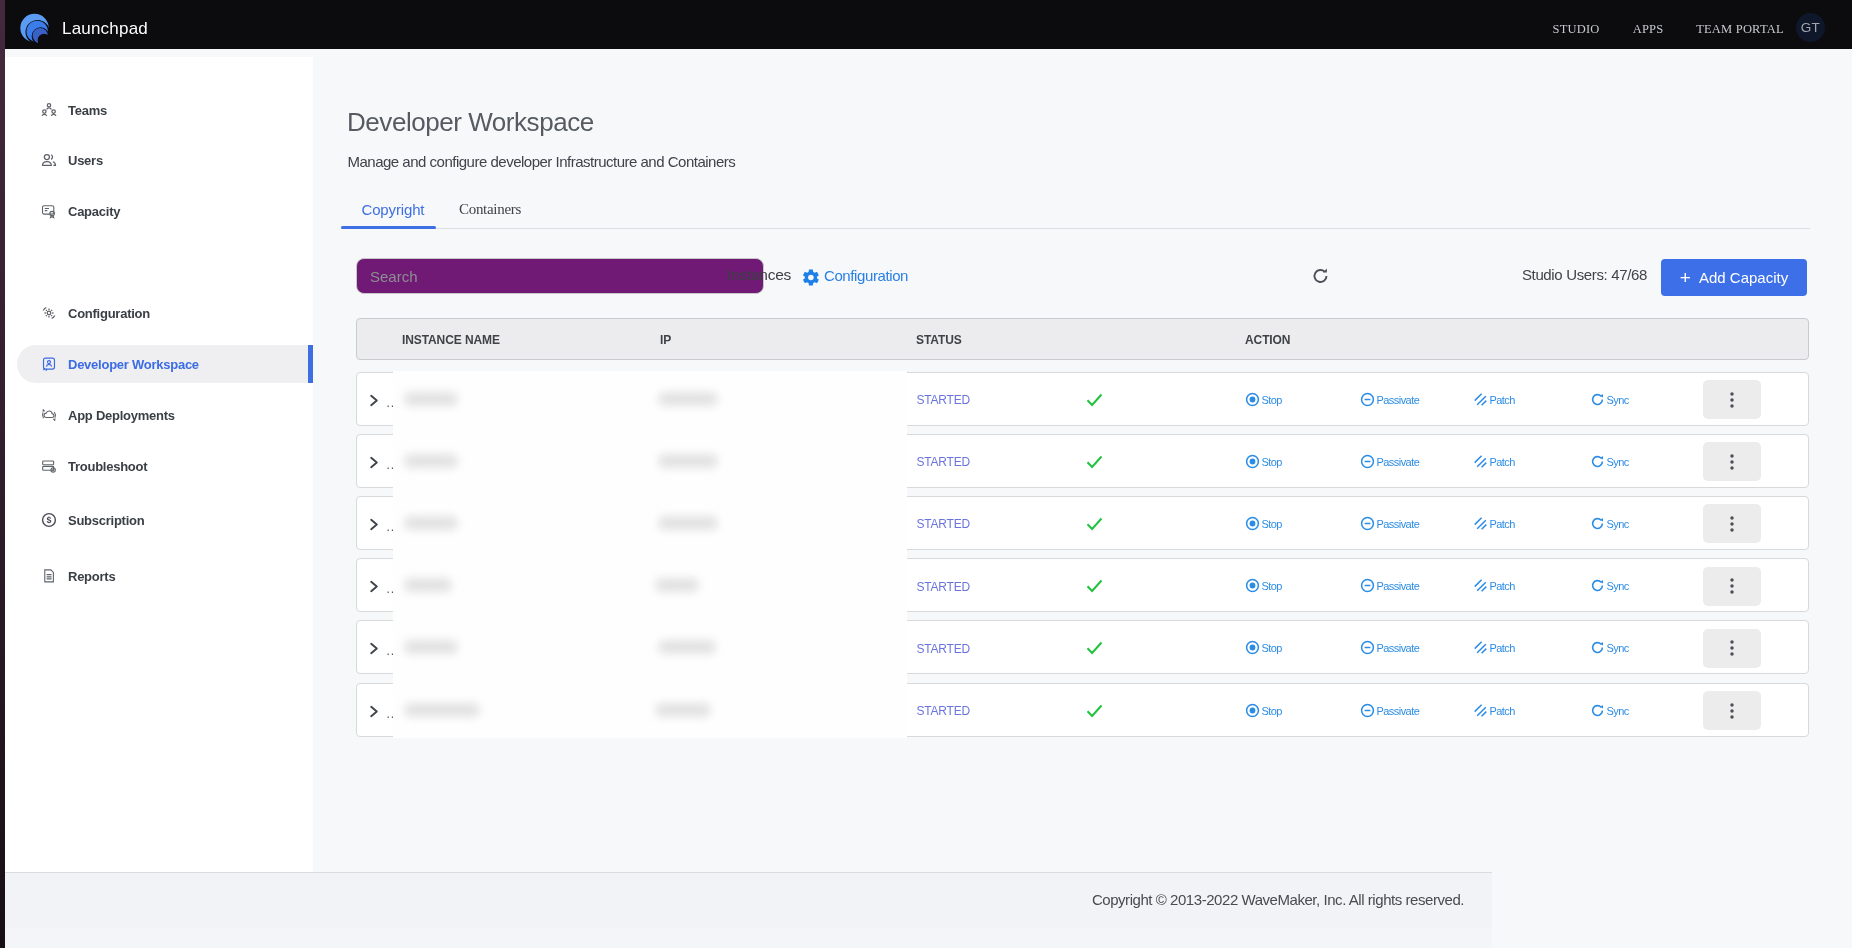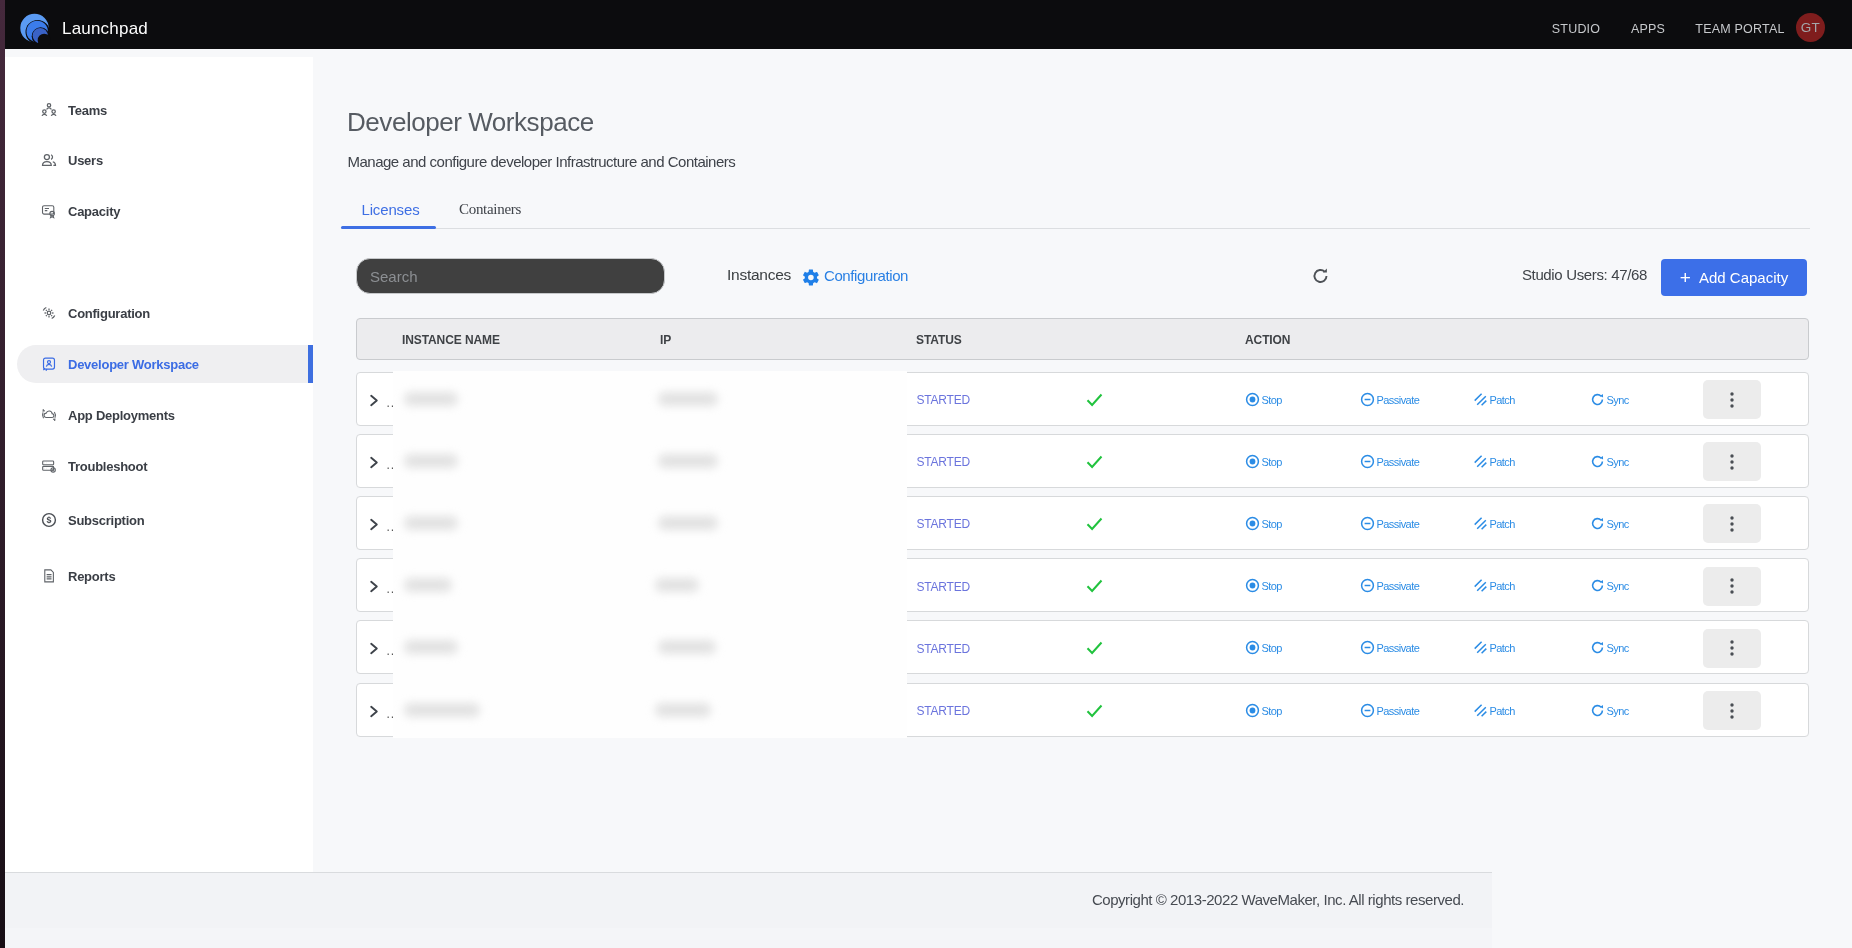--- a/index.html
+++ b/index.html
@@ -3,40 +3,40 @@
 <meta charset="utf-8">
 <style>
 * { margin:0; padding:0; box-sizing:border-box; }
 html,body { width:1852px; height:948px; overflow:hidden; font-family:"Liberation Sans", sans-serif; background:#f7f8fa; }
 .abs { position:absolute; }
 
 #strip { left:0; top:0; width:5px; height:948px; background:linear-gradient(180deg,#45293c 0%,#2e1c29 55%,#170e15 100%); z-index:30; }
 
 #navbar { left:0; top:0; width:1852px; height:49px; background:#0c0c0e; z-index:20; }
 #navbar .brand { position:absolute; left:62px; top:0; height:57px; line-height:57px; color:#fdfdfd; font-size:17px; letter-spacing:0.2px; }
-#navbar .nlink { position:absolute; top:0; height:57px; line-height:58px; color:#c7c9cc; font-size:12.5px; letter-spacing:0.2px; transform:translateX(-50%); white-space:nowrap; }
-#avatar { left:1796px; top:13px; width:29px; height:29px; border-radius:50%; background:#7f1d1d; color:#a4a7aa; font-size:13.5px; text-align:center; line-height:30px; letter-spacing:0.3px; }
+#navbar .nlink { position:absolute; top:0; height:57px; line-height:58px; color:#c7c9cc; font-size:12.5px; letter-spacing:0.2px; transform:translateX(-50%); white-space:nowrap;font-family:Liberation Serif, serif; }
+#avatar { left:1796px; top:13px; width:29px; height:29px; border-radius:50%; background:#0f172a; color:#a4a7aa; font-size:13.5px; text-align:center; line-height:30px; letter-spacing:0.3px; }
 
 #sidebar { left:5px; top:57px; width:308px; height:815px; background:#ffffff; z-index:5; }
 .mitem { position:absolute; left:0; width:308px; height:38px; }
 .mitem .mlbl { position:absolute; left:63px; top:50%; transform:translateY(-50%); font-size:13px; font-weight:bold; color:#3a3e45; letter-spacing:-0.25px; }
 .mitem svg { position:absolute; left:36px; top:50%; transform:translateY(-50%); width:16px; height:16px; }
 .mitem.sel .mlbl { color:#3b6ce4; }
 .selpill { position:absolute; left:12px; top:288px; width:296px; height:38px; background:#efeff1; border-radius:19px 0 0 19px; }
 .selbar { position:absolute; left:303px; top:288px; width:4.5px; height:38px; background:#3e6fe0; }
 
 #main { left:313px; top:57px; width:1539px; height:815px; background:#f7f8fa; }
 h1 { position:absolute; left:34px; top:49.5px; font-size:26px; font-weight:400; color:#565b62; letter-spacing:-0.45px; }
 .subtitle { position:absolute; left:34.5px; top:96px; font-size:15px; color:#3f434a; letter-spacing:-0.5px; }
 .tab1 { position:absolute; left:48.5px; top:143.5px; font-size:15px; color:#3e6fe4; font-weight:500; letter-spacing:-0.15px; }
 .tab2 { position:absolute; left:146px; top:143.5px; font-size:15px; color:#3f4349; font-weight:500; letter-spacing:-0.3px;font-family:Liberation Serif, serif; }
 .tabline { position:absolute; left:28px; top:169px; width:95px; height:3px; background:#3e6fe4; border-radius:2px; }
 .divline { position:absolute; left:28px; top:170.5px; width:1469px; height:1px; background:#dcdee1; }
 
-#search { position:absolute; left:43px; top:201px; width:309px; height:36px; background:#404040; border:1px solid #c6c8ca; border-radius:14px; }
+#search { position:absolute; left:43px; top:201px; width:408px; height:36px; background:#701a75; border:1px solid #c6c8ca; border-radius:8px; }
 #search span { position:absolute; left:13px; top:9px; font-size:15px; color:#8c8f93; }
 .instances { position:absolute; left:414px; top:209px; font-size:15.5px; font-weight:500; color:#3c4043; letter-spacing:-0.25px; }
 .cfglink { position:absolute; left:511px; top:210px; font-size:15px; color:#2a80e4; font-weight:500; letter-spacing:-0.4px; }
 .gear { position:absolute; left:489px; top:211.5px; }
 .refresh { position:absolute; left:999px; top:210px; }
 .stusers { position:absolute; right:205px; top:209px; white-space:nowrap; font-size:15px; color:#3f4348; letter-spacing:-0.35px; }
 #addbtn { position:absolute; left:1348px; top:202px; width:146px; height:37px; background:#3c6fe8; border-radius:4px; color:#fff; font-size:15px; text-align:center; line-height:37px; }
 #addbtn .plus { font-size:19px; font-weight:400; margin-right:8px; vertical-align:-1px; }
 
 #thead { position:absolute; left:42.5px; top:260.5px; width:1453px; height:42px; background:#ececee; border:1px solid #c9cbce; border-radius:4px; }
@@ -154,21 +154,21 @@
         <path d="M4.5 2.2h7.2l3 3v11.3H4.5z"></path>
         <path d="M6.7 8h5.8M6.7 10.5h5.8M6.7 13h5.8" stroke-width="1.5"></path>
       </svg>
     <span class="mlbl">Reports</span>
   </div>
   <div class="selbar"></div>
 </div>
 <div id="main" class="abs">
   <h1>Developer Workspace</h1>
   <div class="subtitle">Manage and configure developer Infrastructure and Containers</div>
-  <span class="tab1">Licenses</span>
+  <span class="tab1">Copyright</span>
   <span class="tab2">Containers</span>
   <div class="divline"></div>
   <div class="tabline"></div>
   <div id="search">
       <span>Search</span>
     </div>
   <span class="instances">Instances</span>
   <svg class="gear" width="17" height="17" viewBox="0 0 17 17">
       <path fill="#1f7fe8" d="M14.9 9.3c0-.3.1-.5.1-.8s0-.5-.1-.8l1.7-1.3c.2-.1.2-.3.1-.5l-1.6-2.8c-.1-.2-.3-.2-.5-.2l-2 .8c-.4-.3-.9-.6-1.4-.8L10.9.8c0-.2-.2-.3-.4-.3h-3.2c-.2 0-.4.1-.4.3l-.3 2.1c-.5.2-1 .5-1.4.8l-2-.8c-.2-.1-.4 0-.5.2L1.1 5.9c-.1.2 0 .4.1.5l1.7 1.3c0 .3-.1.5-.1.8s0 .5.1.8l-1.7 1.3c-.2.1-.2.3-.1.5l1.6 2.8c.1.2.3.2.5.2l2-.8c.4.3.9.6 1.4.8l.3 2.1c0 .2.2.3.4.3h3.2c.2 0 .4-.1.4-.3l.3-2.1c.5-.2 1-.5 1.4-.8l2 .8c.2.1.4 0 .5-.2l1.6-2.8c.1-.2 0-.4-.1-.5l-1.7-1.3zM8.9 11.3a2.8 2.8 0 1 1 0-5.6 2.8 2.8 0 0 1 0 5.6z"></path>
     </svg>

